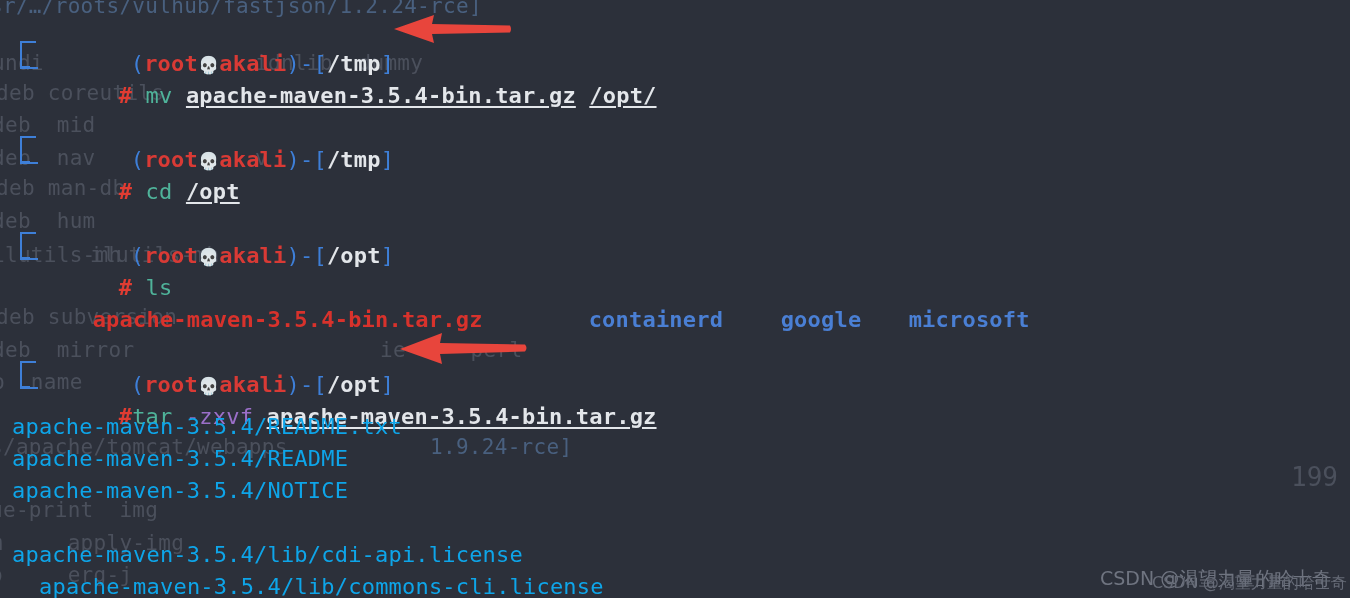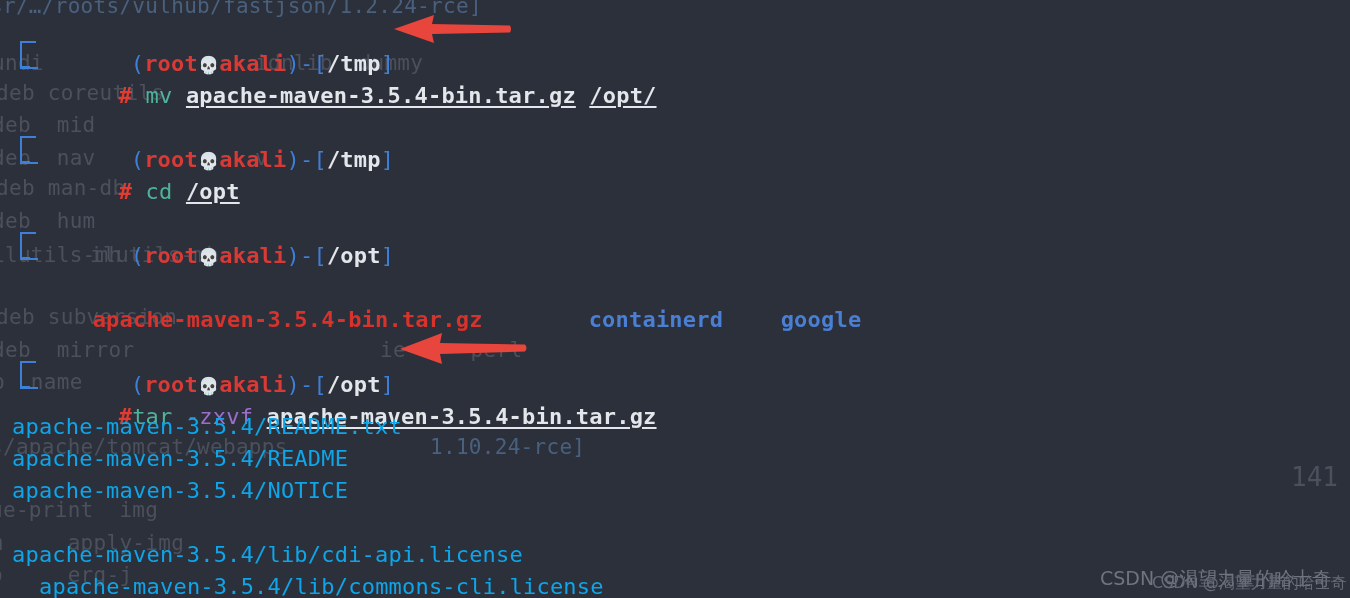--- a/index.html
+++ b/index.html
@@ -147,26 +147,26 @@
     <div class="ghost-line" style="left:-8px; top:245px;">ilutils-mh</div>
     <div class="ghost-line" style="left:90px; top:245px;">ilutils-mh</div>
     <div class="ghost-line" style="left:-8px; top:340px;">deb  mirror</div>
     <div class="ghost-line" style="left:-8px; top:372px;">b  name</div>
     <div class="ghost-line" style="left:-8px; top:53px;">undi</div>
     <div class="ghost-line" style="left:255px; top:53px;">idnlib  dummy</div>
     <div class="ghost-line" style="left:255px; top:148px;">v</div>
     <div class="ghost-line" style="left:380px; top:340px;">ie     perl</div>
 
     <div class="ghost-line" style="left:-10px; top:437px;">s/apache/tomcat/webapps</div>
-    <div class="ghost-line ghost-blue" style="left:430px; top:437px;">1.10.24-rce]</div>
+    <div class="ghost-line ghost-blue" style="left:430px; top:437px;">1.9.24-rce]</div>
     <div class="ghost-line" style="left:-10px; top:500px;">ue-print  img</div>
     <div class="ghost-line" style="left:-10px; top:533px;">m     apply-img</div>
     <div class="ghost-line" style="left:-10px; top:565px;">p     erg-j</div>
 
-    <div class="ghost-num" style="left:1291px; top:462px;">141</div>
+    <div class="ghost-num" style="left:1291px; top:462px;">199</div>
   </div>
 
   <div class="text-layer">
 
     <div class="prompt-corner" style="left:20px; top:26px;"></div>
     <div class="prompt-top-dash" style="left:21px; top:26px;"></div>
     <div class="prompt-bot-dash" style="left:21px; top:51px;"></div>
 
     <div class="row" style="left:50px; top:16px;">
       <span class="c-blue">(</span><span class="c-red">root</span><span class="skull">💀</span><span class="c-red">akali</span><span class="c-blue">)</span><span class="c-blue">-</span><span class="c-blue">[</span><span class="c-white">/tmp</span><span class="c-blue">]</span>
@@ -189,29 +189,35 @@
     </div>
 
     <div class="prompt-corner" style="left:20px; top:217px;"></div>
     <div class="prompt-top-dash" style="left:21px; top:217px;"></div>
     <div class="prompt-bot-dash" style="left:21px; top:242px;"></div>
 
     <div class="row" style="left:50px; top:208px;">
       <span class="c-blue">(</span><span class="c-red">root</span><span class="skull">💀</span><span class="c-red">akali</span><span class="c-blue">)</span><span class="c-blue">-</span><span class="c-blue">[</span><span class="c-white">/opt</span><span class="c-blue">]</span>
     </div>
 
+    <div class="row" style="left:38px; top:240px;">
+      <span class="c-redb">#</span><span class="c-plain"> </span><span class="c-green">ls</span>
+    </div>
 
     <div class="row" style="left:12px; top:272px;">
       <span class="c-arcred">apache-maven-3.5.4-bin.tar.gz</span>
     </div>
     <div class="row" style="left:700px; top:272px;">
       <span class="c-dirblue">google</span>
     </div>
     <div class="row" style="left:508px; top:272px;">
       <span class="c-dirblue">containerd</span>
+    </div>
+    <div class="row" style="left:828px; top:272px;">
+      <span class="c-dirblue">microsoft</span>
     </div>
 
     <div class="prompt-corner" style="left:20px; top:346px;"></div>
     <div class="prompt-top-dash" style="left:21px; top:346px;"></div>
     <div class="prompt-bot-dash" style="left:21px; top:371px;"></div>
 
     <div class="row" style="left:50px; top:337px;">
       <span class="c-blue">(</span><span class="c-red">root</span><span class="skull">💀</span><span class="c-red">akali</span><span class="c-blue">)</span><span class="c-blue">-</span><span class="c-blue">[</span><span class="c-white">/opt</span><span class="c-blue">]</span>
     </div>
 

